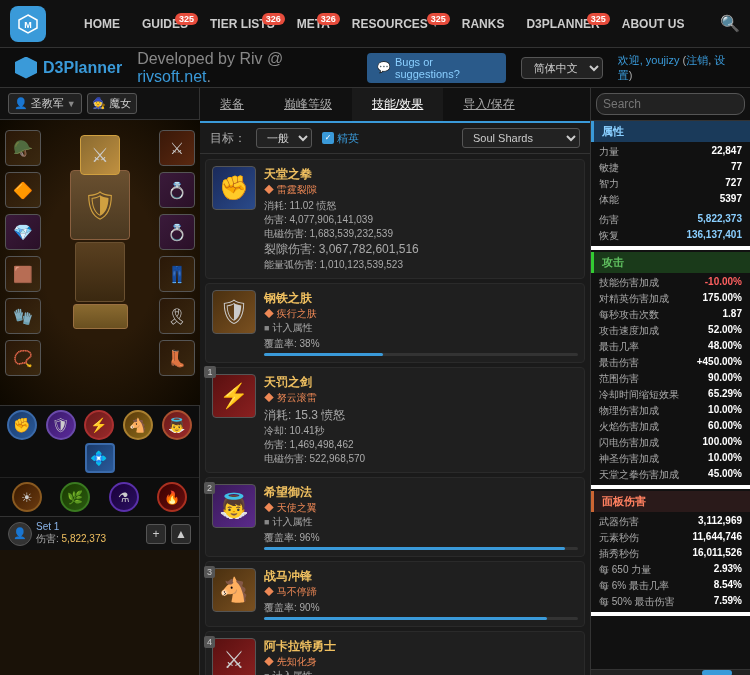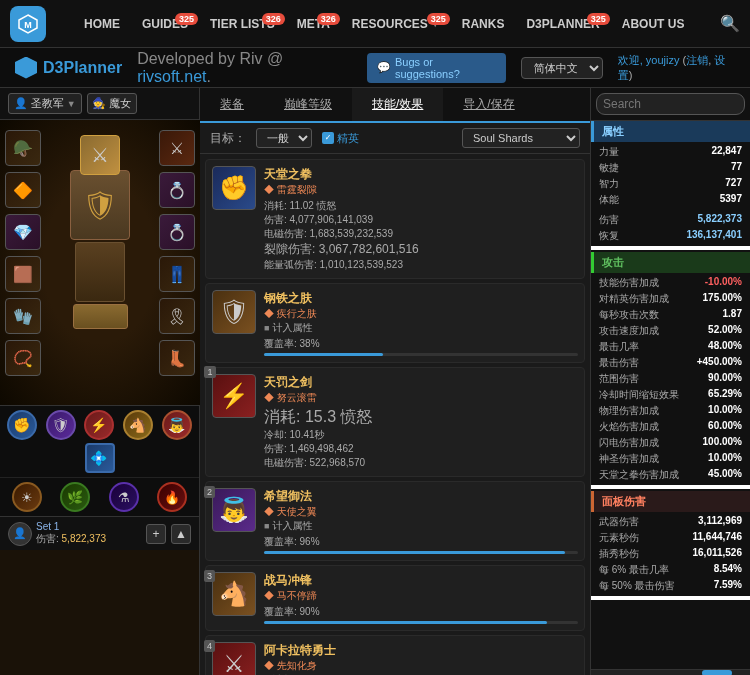--- a/index.html
+++ b/index.html
@@ -614,21 +614,21 @@
 
       <div class="skill-item">
         <span class="skill-num" style="left:-2px;top:4px;position:absolute;background:#555;color:#ccc;font-size:9px;padding:1px 3px;border-radius:2px;">1</span>
         <div class="skill-icon-box si-red" style="background:linear-gradient(135deg,#5a1010,#8a2020);">
           <span style="font-size:24px">⚡</span>
         </div>
         <div class="skill-info">
           <div class="skill-name">天罚之剑</div>
           <div class="skill-rune">努云滚雷</div>
           <div class="skill-stats">
-            <div style="font-size:16px;color:#aaa;">消耗: 15.3 愤怒</div>
+            <div style="font-size:12px;color:#aaa;">消耗: 15.3 愤怒</div>
             <div style="font-size:10px;color:#aaa;">冷却: 10.41秒</div>
             <div style="font-size:10px;color:#aaa;">伤害: 1,469,498,462</div>
             <div style="font-size:10px;color:#aaa;">电磁伤害: 522,968,570</div>
           </div>
         </div>
       </div>
 
       <div class="skill-item">
         <span style="position:absolute;left:-2px;top:4px;background:#555;color:#ccc;font-size:9px;padding:1px 3px;border-radius:2px;">2</span>
         <div class="skill-icon-box" style="background:linear-gradient(135deg,#3a1a5a,#5a2a8a);">
@@ -787,20 +787,24 @@
           </div>
           <div class="attr-row">
             <span class="attr-label">元素秒伤</span>
             <span class="attr-value">11,644,746</span>
           </div>
           <div class="attr-row">
             <span class="attr-label">插秀秒伤</span>
             <span class="attr-value">16,011,526</span>
           </div>
           <div class="attr-row">
+            <span class="attr-label">每 650 力量</span>
+            <span class="attr-value">2.93%</span>
+          </div>
+          <div class="attr-row">
             <span class="attr-label">每 6% 最击几率</span>
             <span class="attr-value">8.54%</span>
           </div>
           <div class="attr-row">
             <span class="attr-label">每 50% 最击伤害</span>
             <span class="attr-value">7.59%</span>
           </div>
         </div>
       </div>
 

